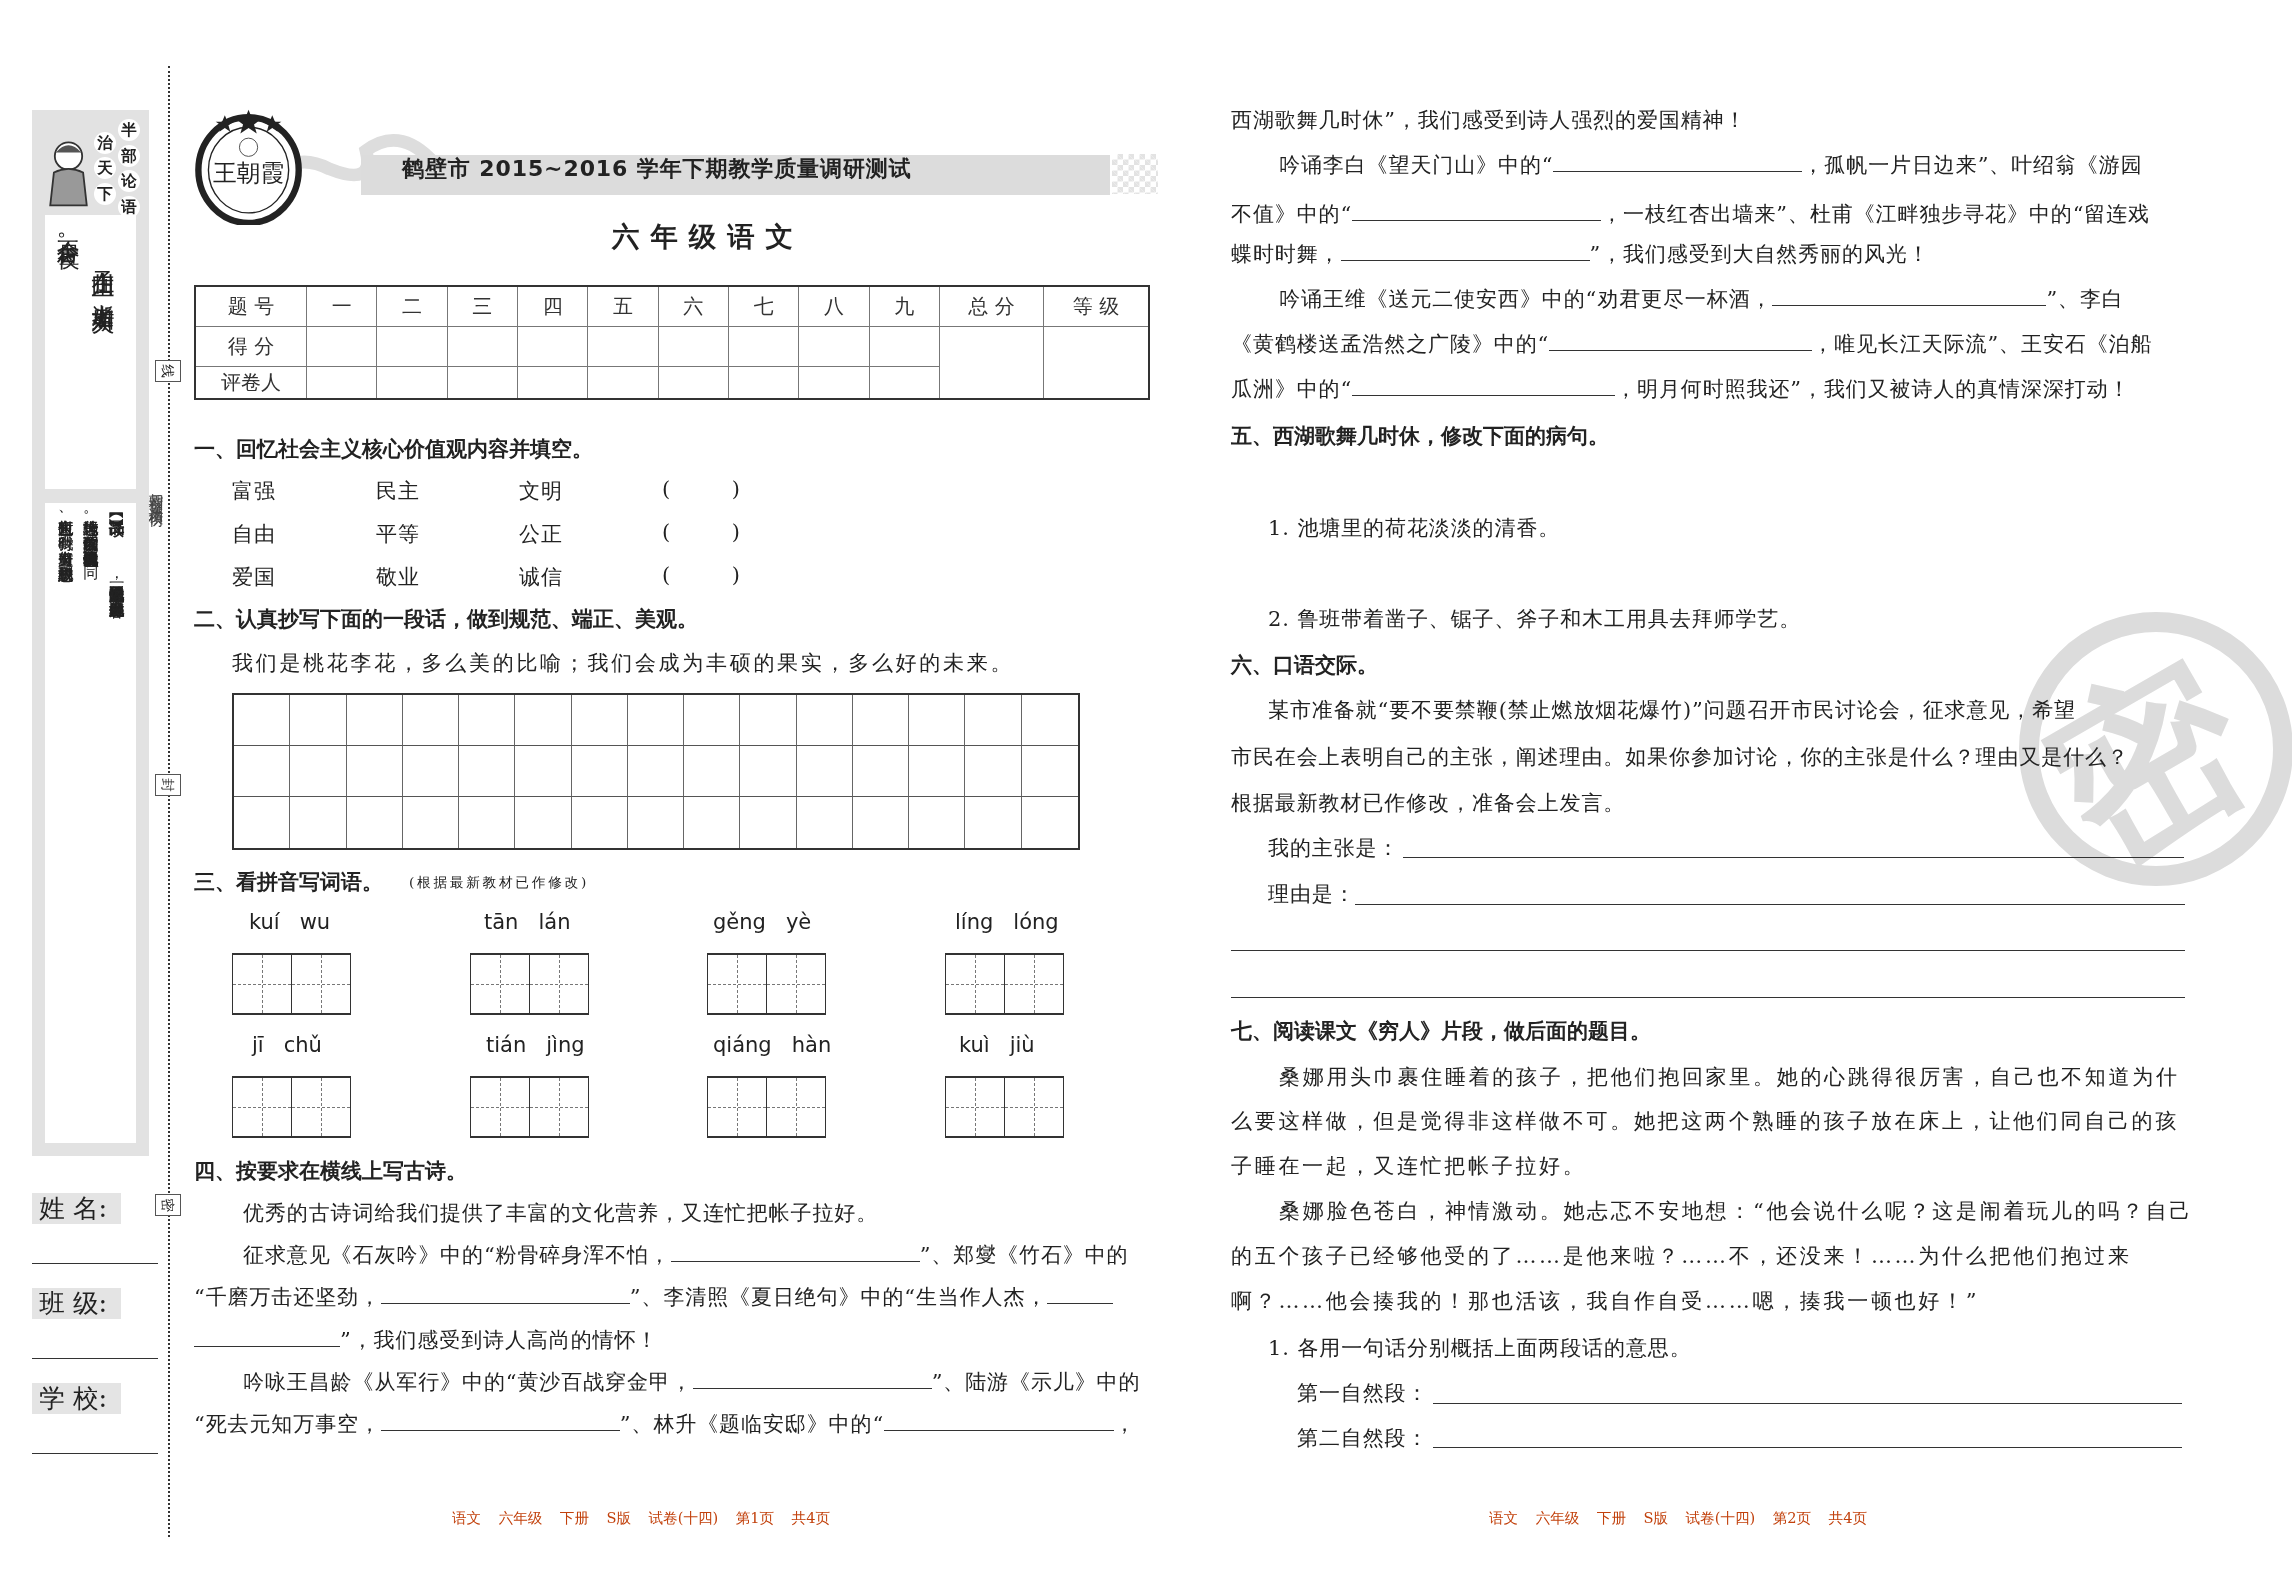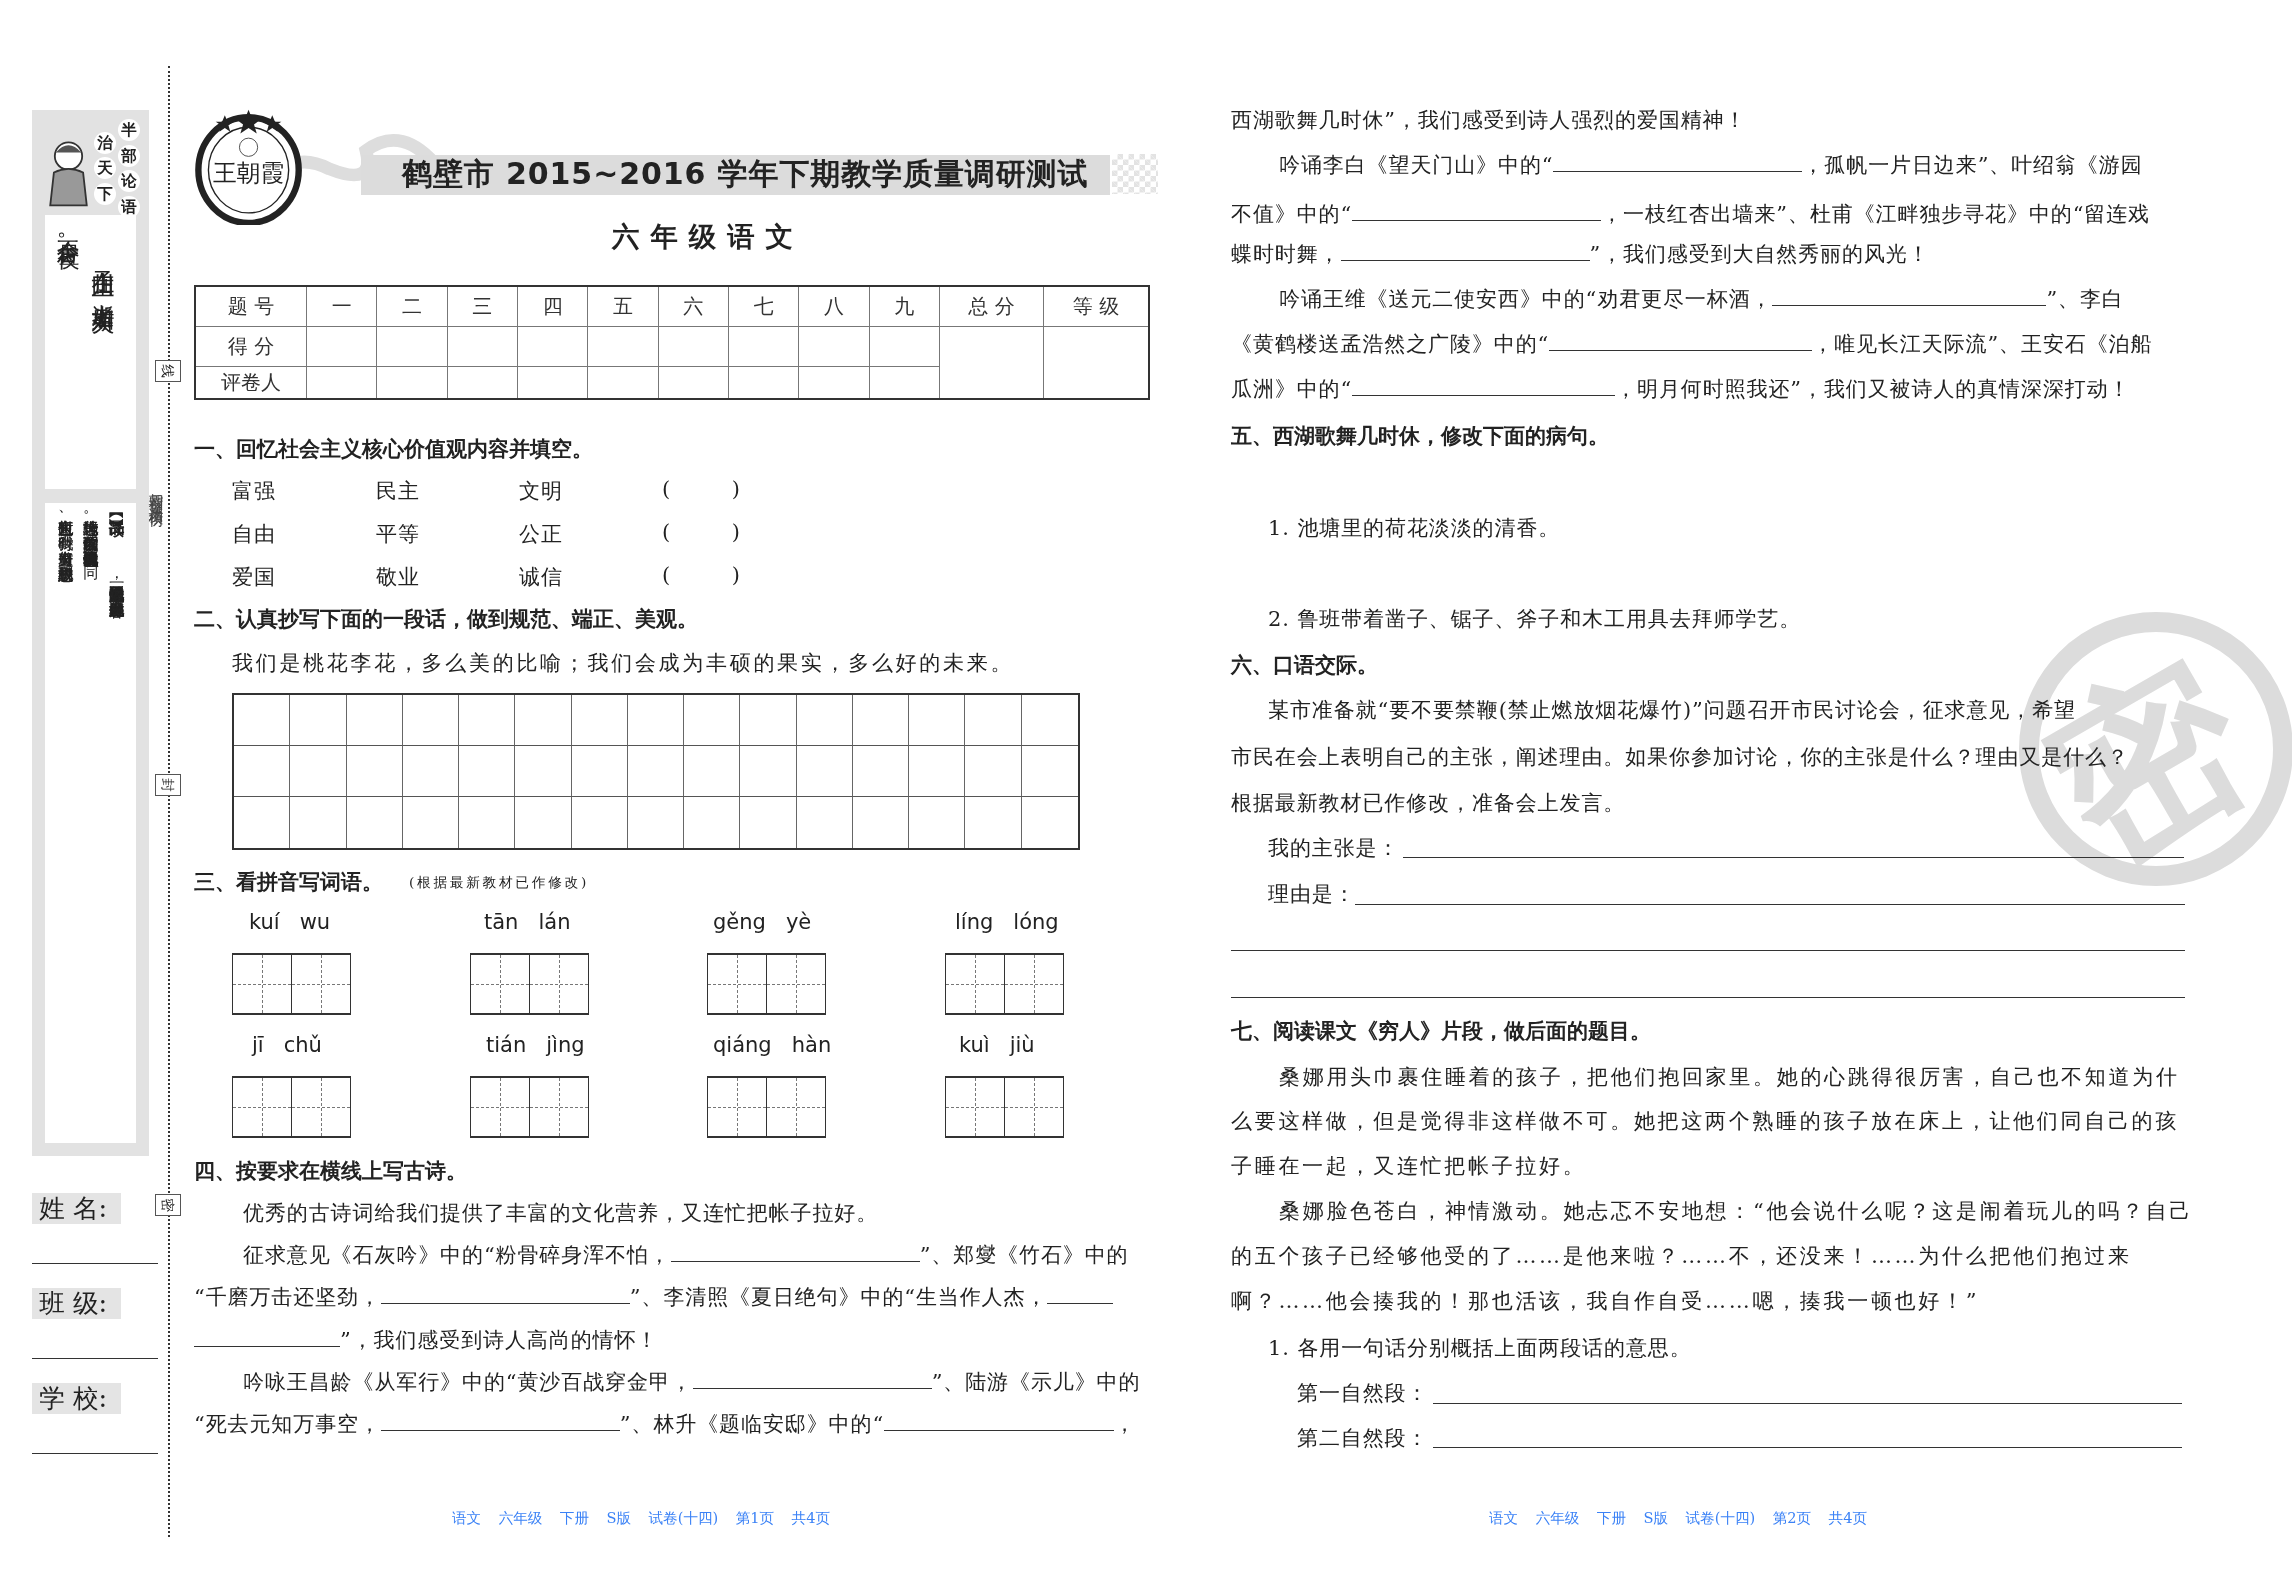--- a/index.html
+++ b/index.html
@@ -10,38 +10,38 @@
   .sb-badge{position:absolute;width:22px;height:22px;border-radius:50%;background:#fff;font-size:15.5px;font-weight:bold;text-align:center;line-height:22px;font-family:"DejaVu Sans",sans-serif;}
   .sb-quote{left:12.8px;top:105px;width:91px;height:274px;background:#fff;}
   .vtext{writing-mode:vertical-rl;position:absolute;}
   .sb-note{left:12.8px;top:393px;width:91px;height:640px;background:#fff;}
   .dotline{left:168px;top:66px;width:0;height:1471px;border-left:2.7px dotted #333;}
   .seal-box{position:absolute;left:157px;width:20px;height:24px;border:0.9px solid #555;background:#fff;font-size:13.7px;text-align:center;line-height:24px;transform:rotate(90deg);}
   .field-label{left:32px;width:82px;height:31px;background:#e4e4e4;font-size:25.6px;line-height:31px;padding-left:7.3px;}
   .field-line{left:32px;width:126px;border-bottom:1.8px solid #333;}
   .logo{left:192px;top:106px;width:114px;height:119px;}
   .banner{left:361px;top:155px;width:749px;height:40px;background:#dcdcdc;}
-  .banner-text{left:402px;top:154px;font-family:"DejaVu Sans",sans-serif;font-size:30px;font-weight:bold;letter-spacing:0.9px;white-space:nowrap;}
+  .banner-text{left:402px;top:154px;font-family:"DejaVu Sans",sans-serif;font-size:22px;font-weight:bold;letter-spacing:0.9px;white-space:nowrap;}
   .checker{left:1112px;top:154px;width:46px;height:40px;background-image:linear-gradient(45deg,#ddd 25%,transparent 25%,transparent 75%,#ddd 75%),linear-gradient(45deg,#ddd 25%,transparent 25%,transparent 75%,#ddd 75%);background-size:11px 11px;background-position:0 0,5.5px 5.5px;opacity:.8;}
   .subtitle{left:0;width:1416px;top:219px;text-align:center;font-family:"DejaVu Sans",sans-serif;font-size:27.4px;font-weight:bold;letter-spacing:11px;}
   table.score{position:absolute;left:194px;top:285px;width:956px;height:115px;border-collapse:collapse;border:2.7px solid #333;font-size:20px;}
   table.score td{border:0.9px solid #777;text-align:center;color:#333;}
   .sec-title{font-family:"DejaVu Sans",sans-serif;font-weight:bold;font-size:21px;white-space:nowrap;}
   .body-text{font-size:21px;white-space:nowrap;letter-spacing:0.9px;}
   .fill{display:inline-block;border-bottom:1.8px solid #333;height:18.3px;vertical-align:baseline;}
   .grid{left:232px;top:693px;width:848px;height:157px;border:2.7px solid #333;box-sizing:border-box;display:grid;grid-template-columns:repeat(15,1fr);grid-template-rows:repeat(3,1fr);}
   .grid div{border-right:0.9px solid #666;border-bottom:0.9px solid #555;}
   .pinyin{font-family:"DejaVu Sans",sans-serif;font-size:21px;white-space:nowrap;}
   .tian{width:119px;height:62px;border:1.8px solid #333;border-top-width:2.7px;border-bottom-width:2.7px;box-sizing:border-box;display:flex;}
   .tian .cell{flex:1;position:relative;border-right:1.4px solid #333;}
   .tian .cell:last-child{border-right:none;}
   .tian .cell:before{content:"";position:absolute;left:50%;top:0;bottom:0;border-left:0.9px dashed #777;}
   .tian .cell:after{content:"";position:absolute;top:50%;left:0;right:0;border-top:0.9px dashed #777;}
   .wline{border-bottom:1.8px solid #333;}
-  .footer{font-size:14.6px;white-space:nowrap;word-spacing:12.8px;color:#3b82f6;}
+  .footer{font-size:14.6px;white-space:nowrap;word-spacing:12.8px;color:#c2410c;}
   .watermark{left:2019px;top:612px;width:274px;height:274px;border-radius:50%;border:20px solid #dcdcdc;box-sizing:border-box;}
   .watermark span{position:absolute;left:18.3px;top:9.1px;font-size:183px;color:#dcdcdc;font-weight:bold;transform:rotate(-30deg);font-family:"DejaVu Sans",sans-serif;}
 </style>
 </head>
 <body>
 
 <div class="abs sidebar">
   <div class="abs sb-head">
     <svg width="55" height="73" style="position:absolute;left:0;top:18.3px" viewBox="0 0 60 80">
       <circle cx="30" cy="22" r="15" fill="#fff" stroke="#333" stroke-width="2"></circle>

